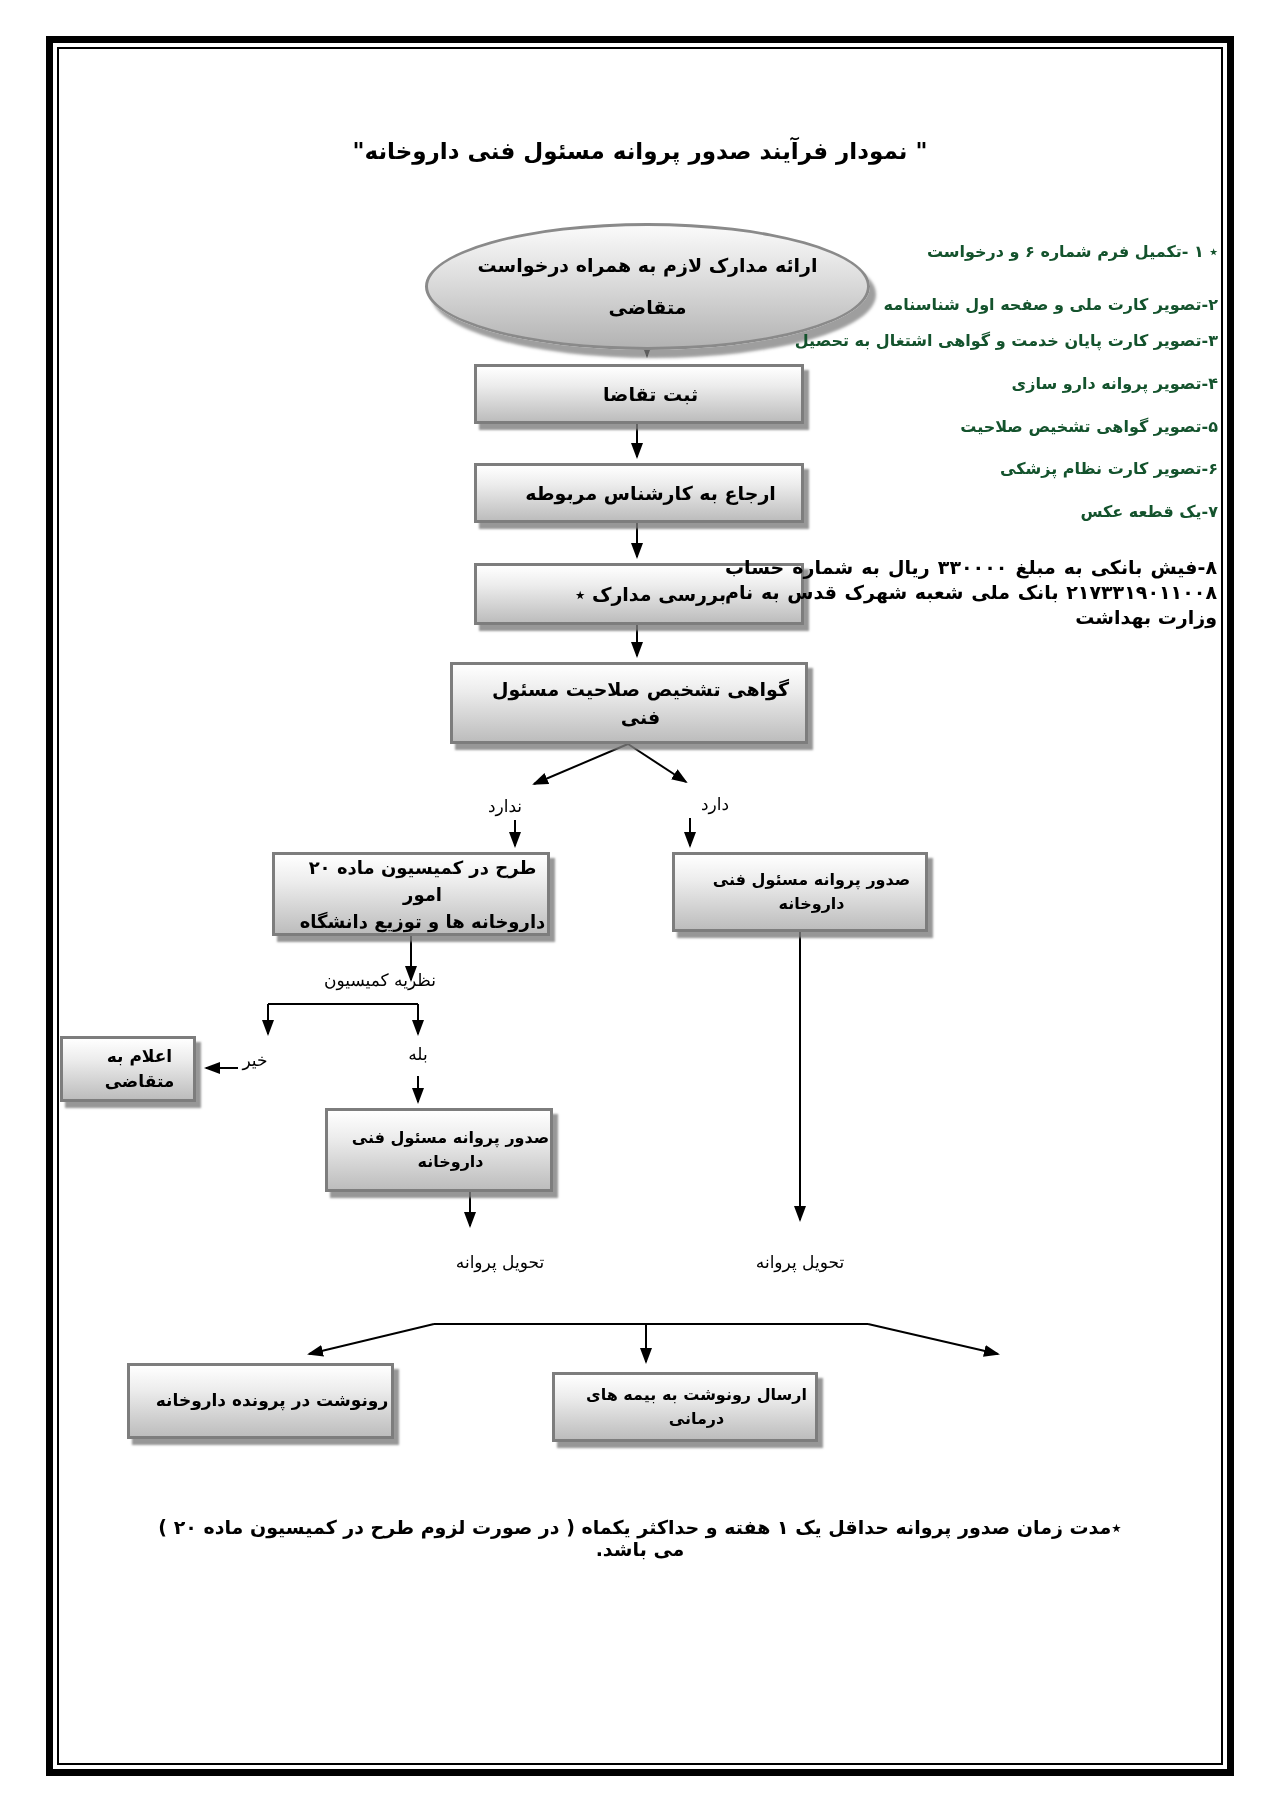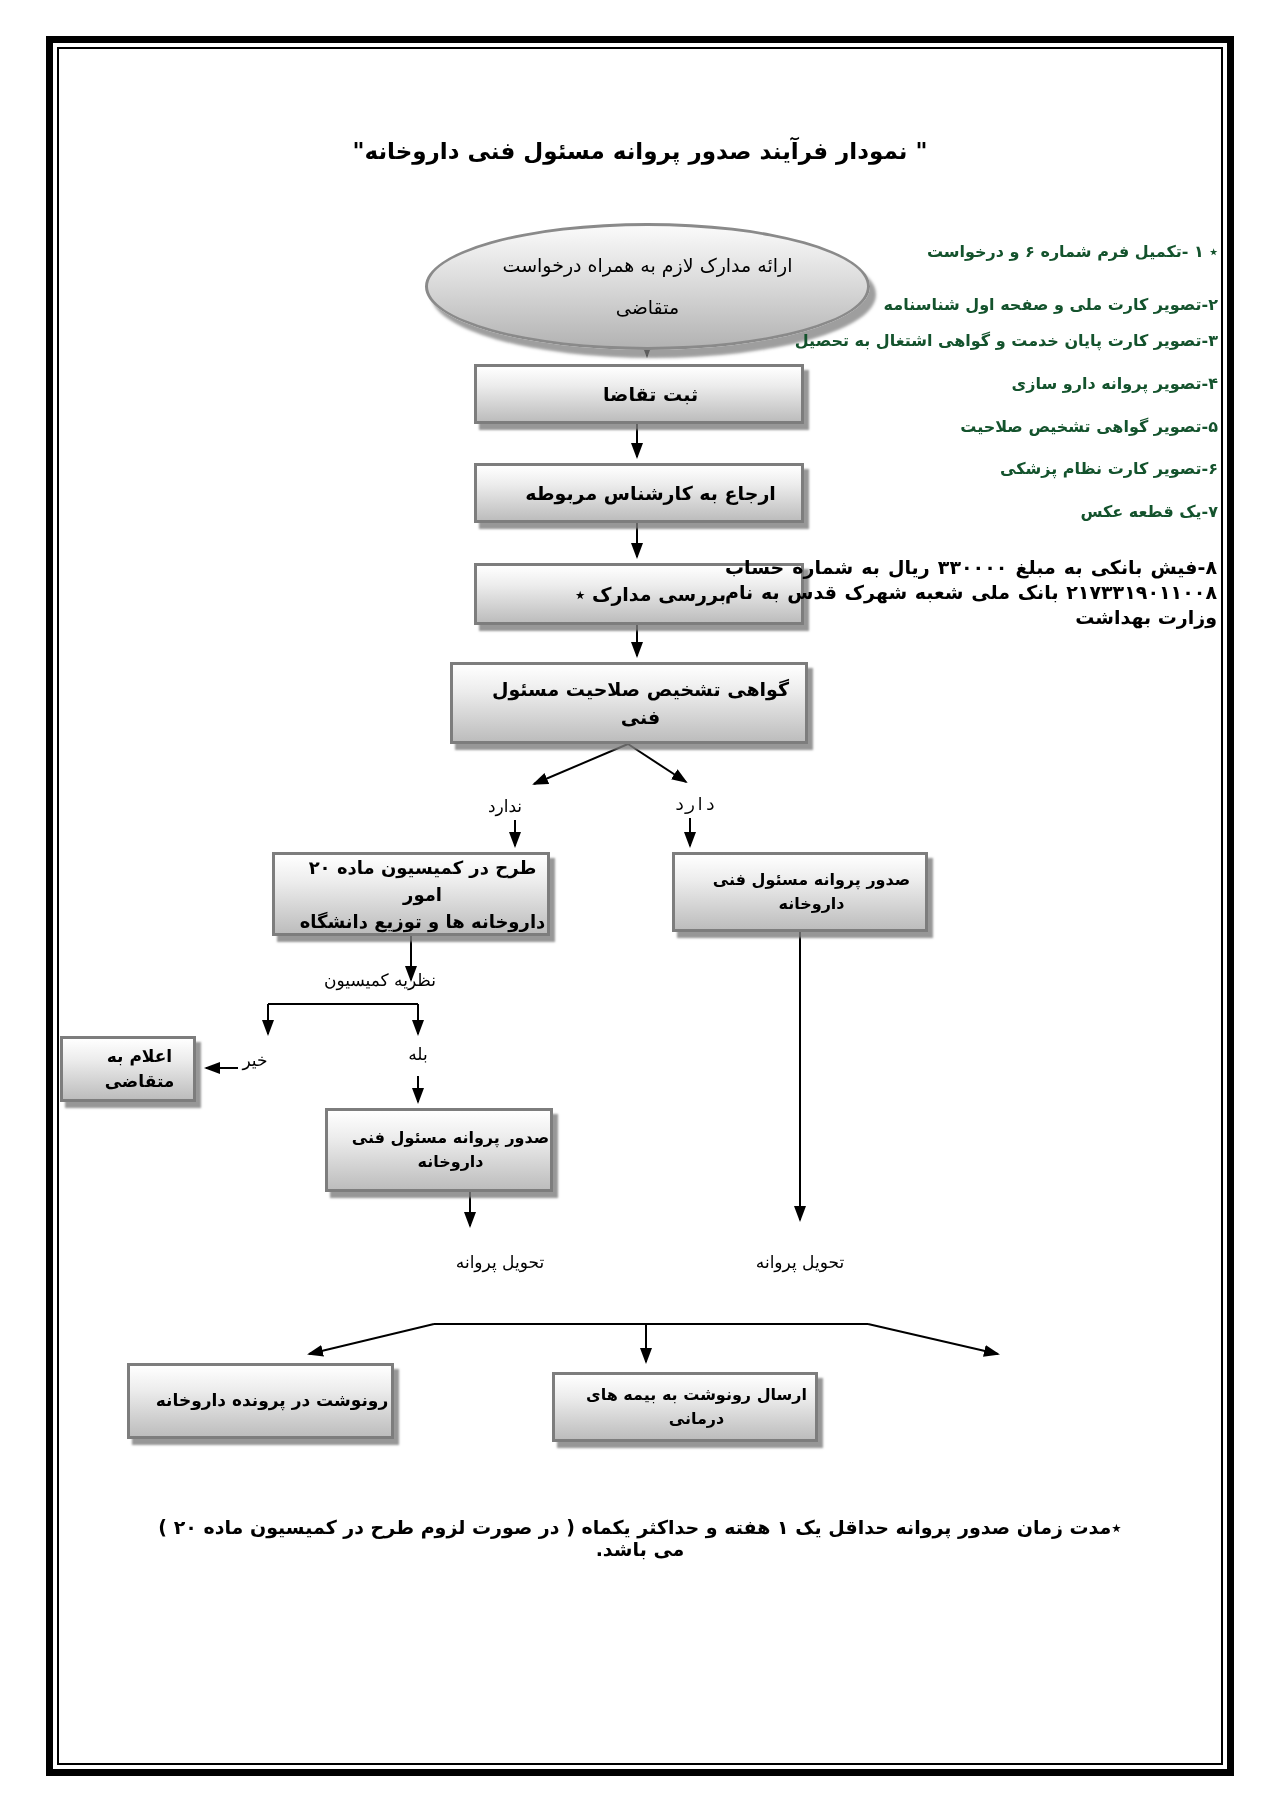--- a/index.html
+++ b/index.html
@@ -20,21 +20,21 @@
     box-shadow:5px 6px 2px rgba(125,125,125,0.8);
     display:flex;flex-direction:column;align-items:center;justify-content:center;
     font-weight:bold;color:#000;text-align:center;line-height:1.5;padding-left:23px;
   }
   .ellipse{
     position:absolute;left:425px;top:223px;width:445px;height:127px;border-radius:50%;
     border:3px solid #8a8a8a;box-sizing:border-box;
     background:linear-gradient(180deg,#fafafa 0%,#dcdcdc 45%,#b3b3b3 100%);
     box-shadow:6px 8px 3px rgba(125,125,125,0.75);
     display:flex;flex-direction:column;align-items:center;justify-content:center;
-    font-weight:normal;font-size:19px;line-height:2.2;text-align:center;color:#000;
+    font-weight:bold;font-size:19px;line-height:2.2;text-align:center;color:#000;
   }
   .lbl{position:absolute;font-family:"DejaVu Serif",serif;font-size:17px;color:#000;
     text-align:center;white-space:nowrap;}
   .notes-item{position:absolute;right:63px;font-size:16px;font-weight:bold;
     white-space:nowrap;color:#14532d;}
   .notes-par{position:absolute;right:64px;top:546px;width:492px;font-size:19px;
     font-weight:bold;text-align:justify;line-height:25px;color:#000;margin-top:9px;}
   .footnote{position:absolute;left:140px;top:1516px;width:1000px;text-align:center;
     font-size:19px;font-weight:bold;color:#000;}
   svg.wires{position:absolute;left:0;top:0;width:1281px;height:1811px;pointer-events:none;}
@@ -86,21 +86,21 @@
 
   <div class="node" style="left:474px;top:364px;width:330px;height:60px;font-size:19px;">ثبت تقاضا</div>
 
   <div class="node" style="left:474px;top:463px;width:330px;height:60px;font-size:19px;">ارجاع به کارشناس مربوطه</div>
 
   <div class="node" style="left:474px;top:563px;width:330px;height:62px;font-size:19px;">بررسی مدارک ٭</div>
 
   <div class="node" style="left:450px;top:662px;width:358px;height:82px;font-size:19px;">گواهی تشخیص صلاحیت مسئول فنی</div>
 
   <div class="lbl" style="left:470px;top:796px;width:70px;">ندارد</div>
-  <div class="lbl" style="left:660px;top:794px;width:70px;font-family:Liberation Mono, monospace;">دارد</div>
+  <div class="lbl" style="left:680px;top:794px;width:70px;">دارد</div>
 
   <div class="node" style="left:272px;top:852px;width:278px;height:84px;font-size:18px;">
     <div>طرح در کمیسیون ماده ۲۰ امور</div>
     <div>داروخانه ها و توزیع دانشگاه</div>
   </div>
 
   <div class="node" style="left:672px;top:852px;width:256px;height:80px;font-size:16px;">صدور پروانه مسئول فنی داروخانه</div>
 
   <div class="lbl" style="left:305px;top:970px;width:150px;">نظریه کمیسیون</div>
 

